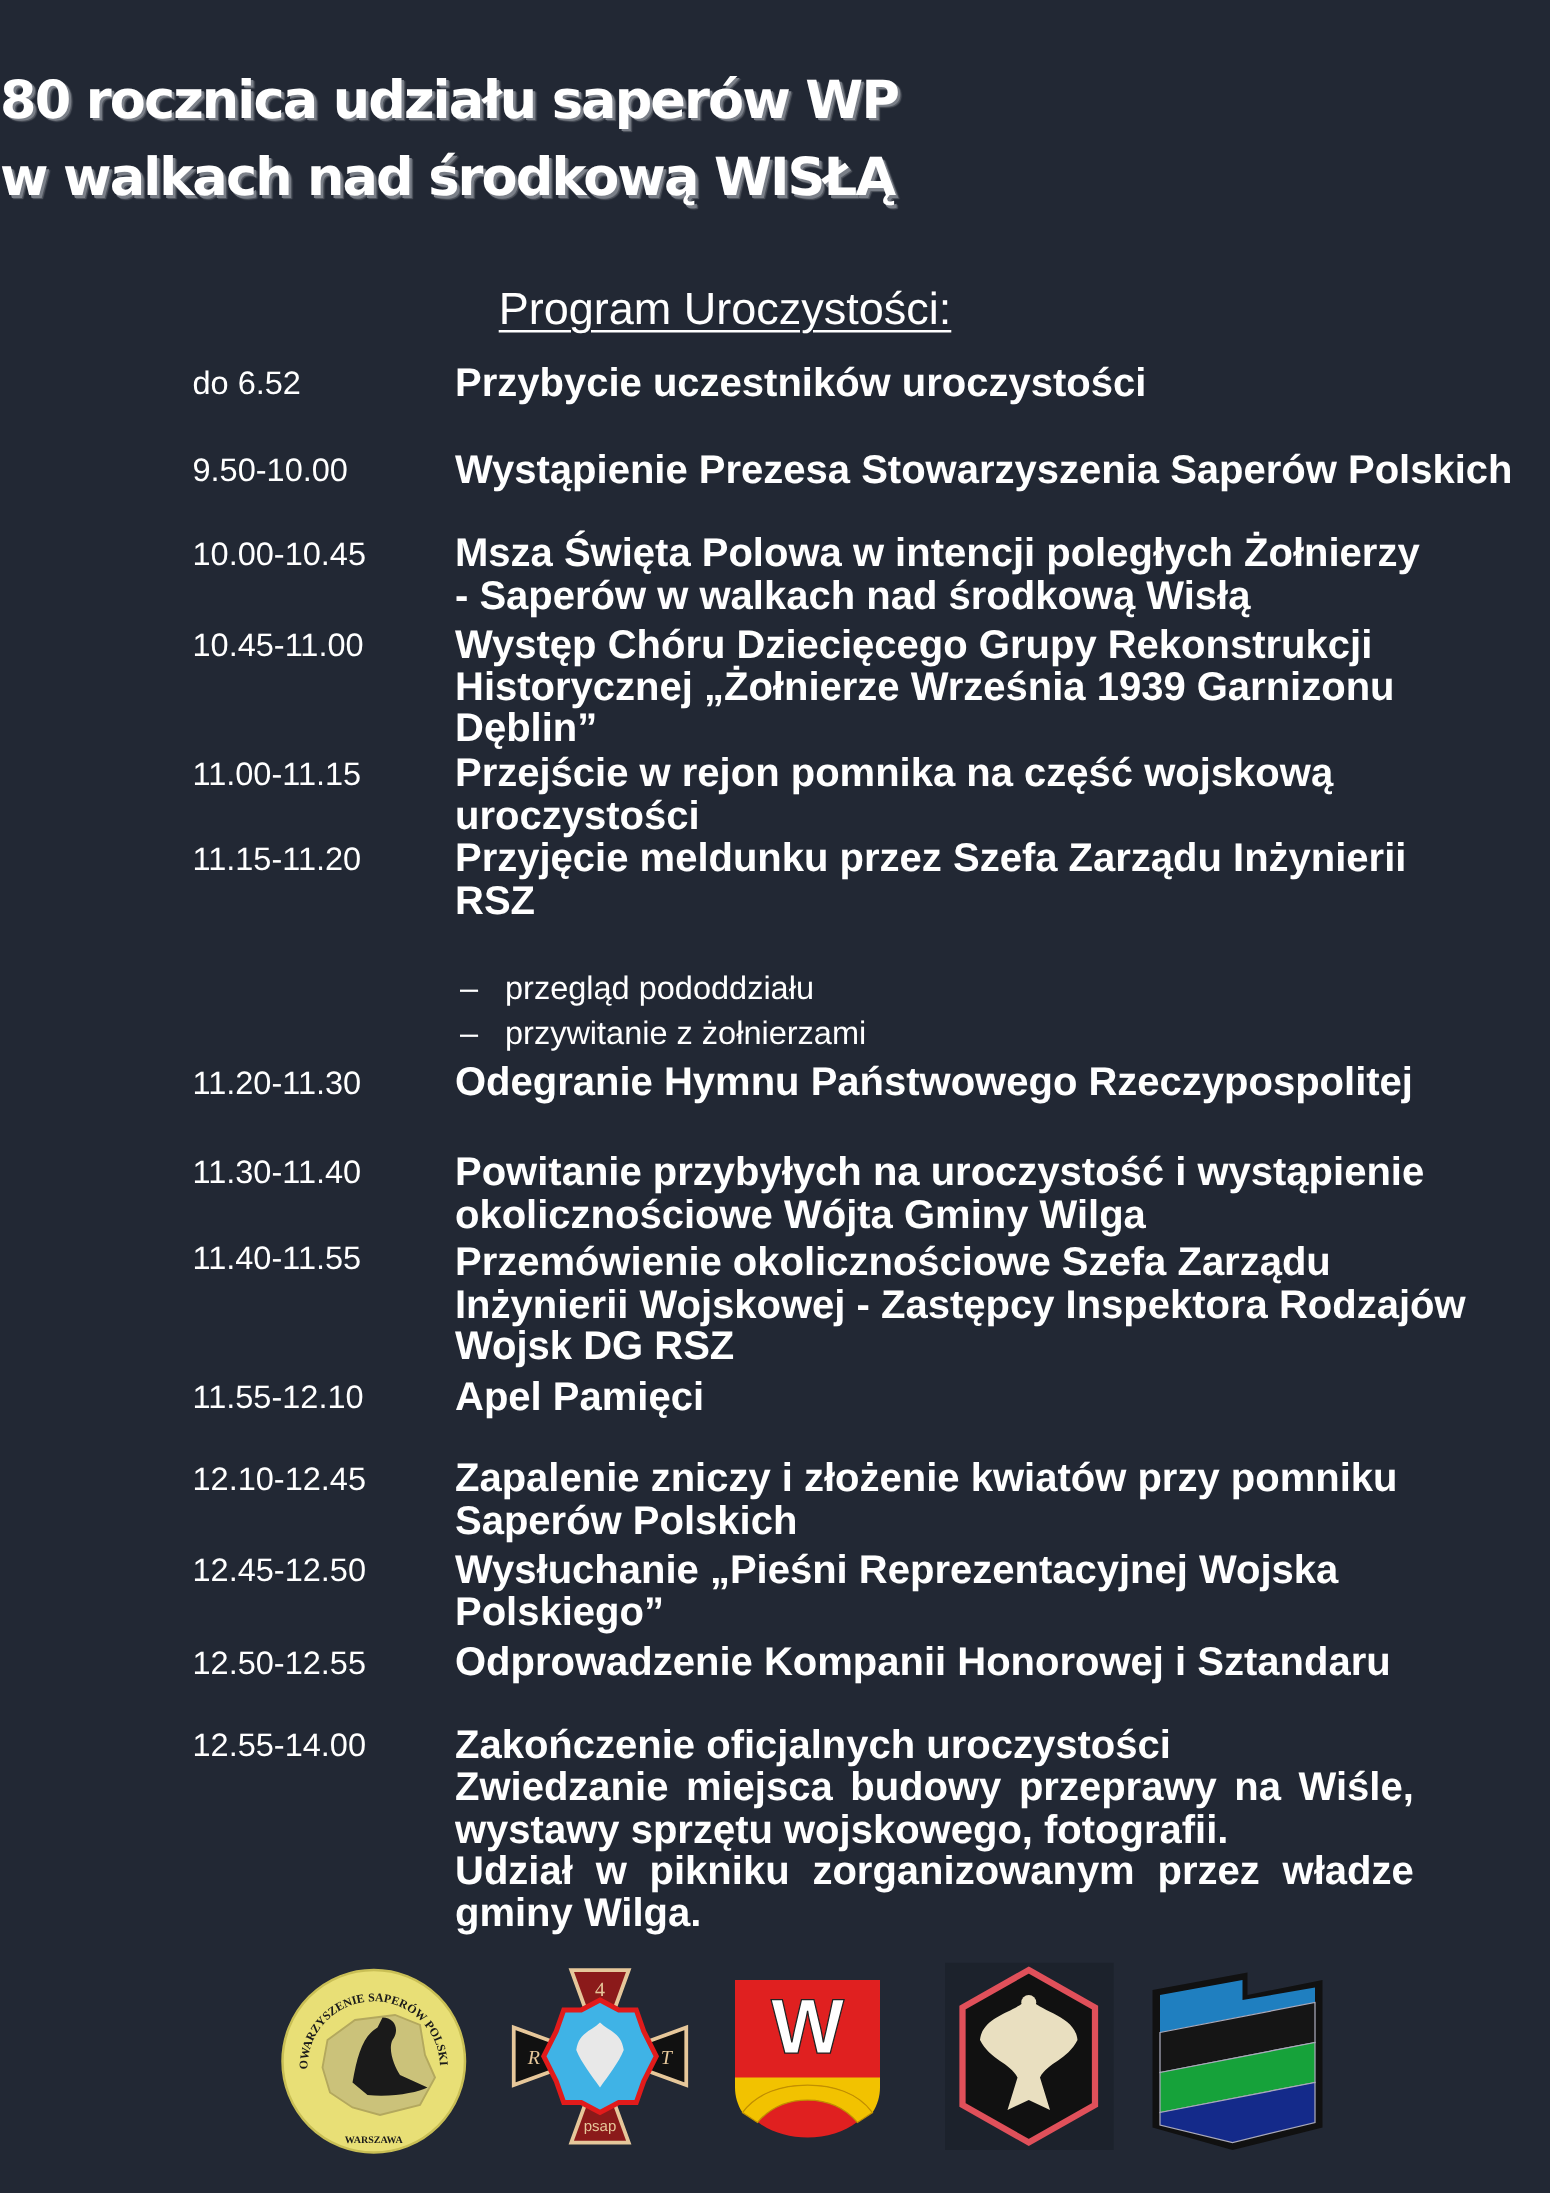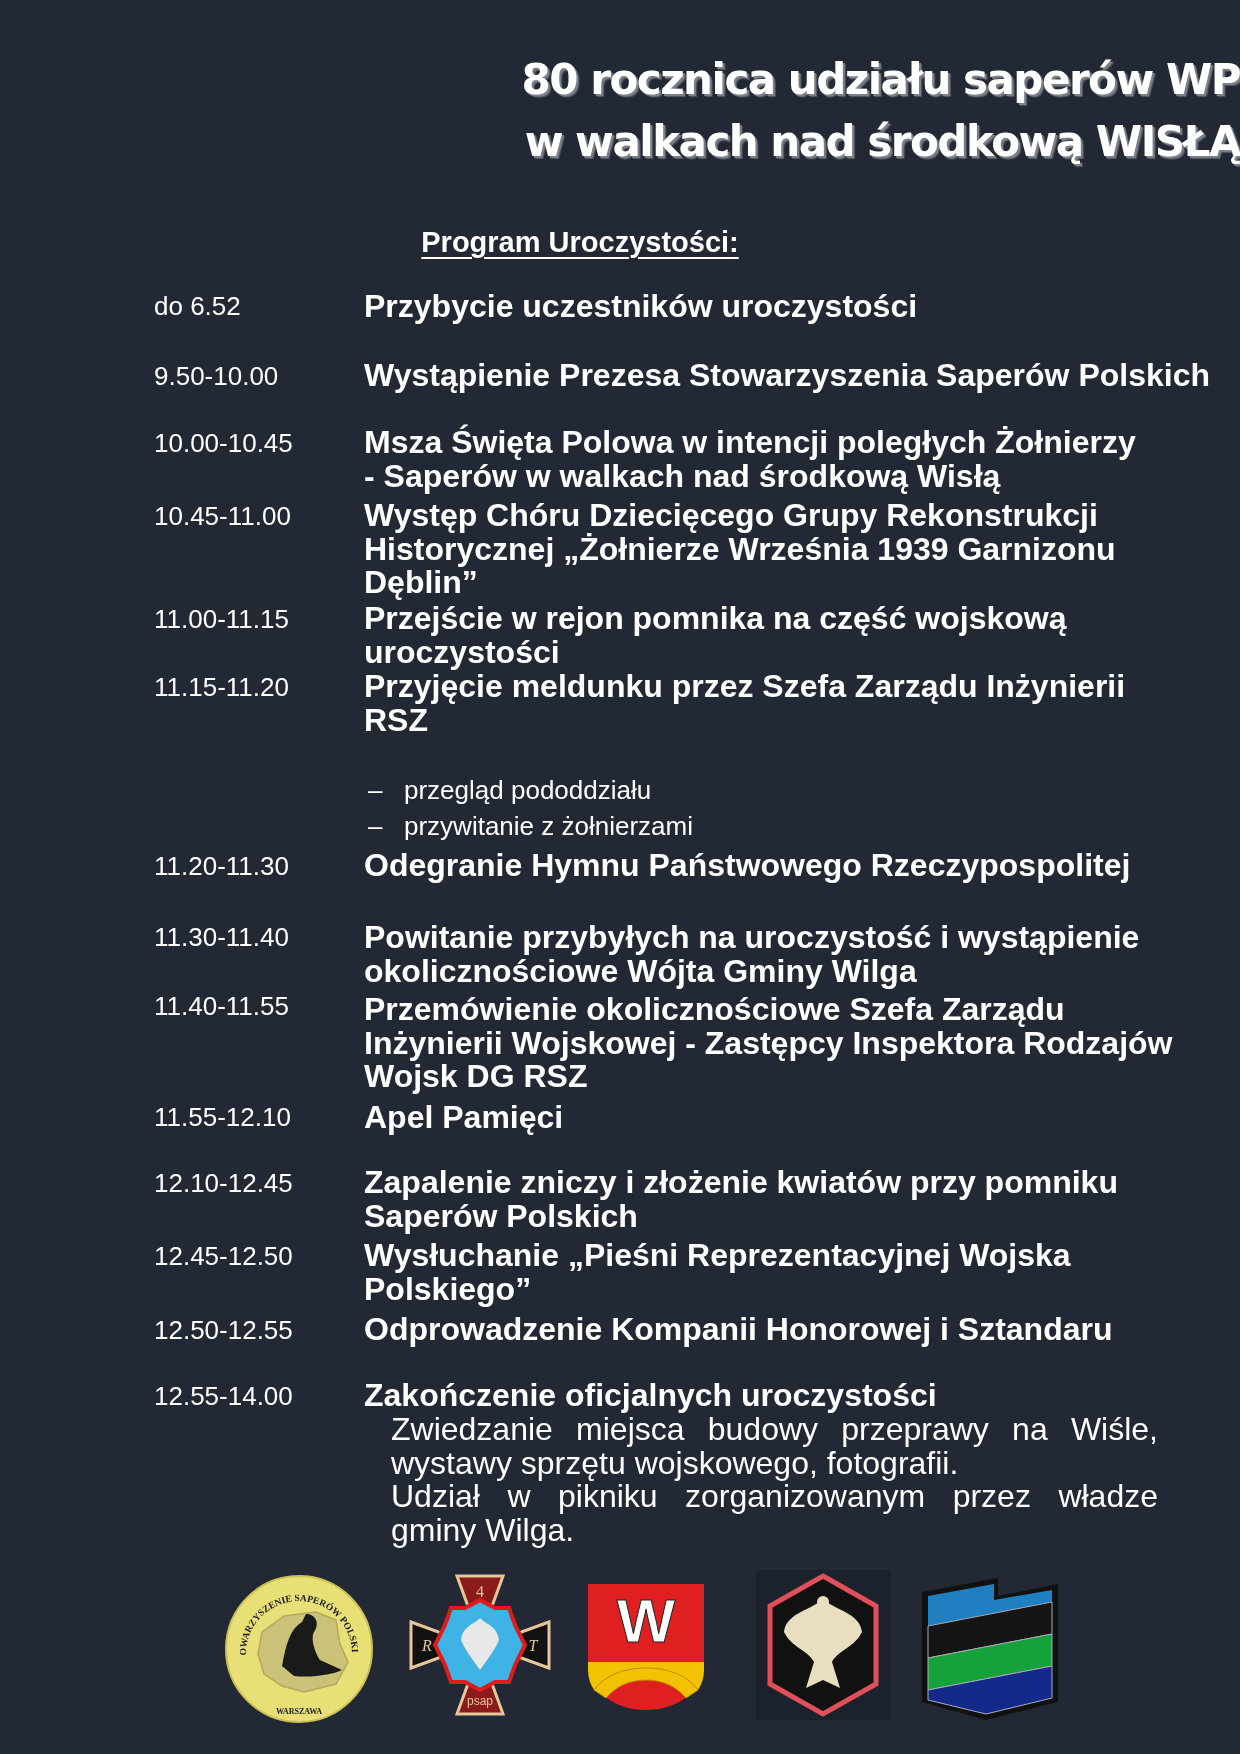--- a/index.html
+++ b/index.html
@@ -5,43 +5,43 @@
     html, body { margin: 0; padding: 0; }
     body {
       width: 1240px; height: 1754px;
       background: #222834;
       color: #ffffff;
       font-family: "Liberation Sans", sans-serif;
       position: relative;
       overflow: hidden;
     }
     .title {
-      position: absolute; left: 0; width: 1240px; text-align: right;
+      position: absolute; left: 0; width: 1240px; text-align: left;
       font-family: "DejaVu Sans", sans-serif;
       font-weight: bold; font-size: 42px; letter-spacing: -1.5px;
       color: #ffffff;
       text-shadow: 2px 2px 0 #7a7f88, 3px 3px 1px #555a63;
       line-height: 60px;
     }
     .title.l1 { top: 50px; }
     .title.l2 { top: 112px; }
     .subtitle {
       position: absolute; top: 226px; left: 0; width: 1160px; text-align: center;
-      font-size: 29px; font-weight: bold; text-decoration: underline;
+      font-size: 36px; font-weight: normal; text-decoration: underline;
       text-underline-offset: 5px; text-decoration-thickness: 2px;
     }
     .time {
       position: absolute; left: 154px; font-size: 26px; line-height: 32px;
       white-space: nowrap;
     }
     .desc {
       position: absolute; left: 364px; width: 770px; font-size: 32px; font-weight: bold;
       line-height: 33.6px; white-space: nowrap;
     }
-    .desc.plain { font-weight: normal; margin-left: 27px; }
+    .desc.plain { font-weight: bold; }
     .desc.just { text-align: justify; text-align-last: left; white-space: normal; width: 767px; }
     .sub {
       position: absolute; left: 368px; font-size: 26px; line-height: 32px; white-space: nowrap;
     }
     .sub .dash { display: inline-block; width: 36px; }
     .logo { position: absolute; }
   </style>
 </head>
 <body>
 

